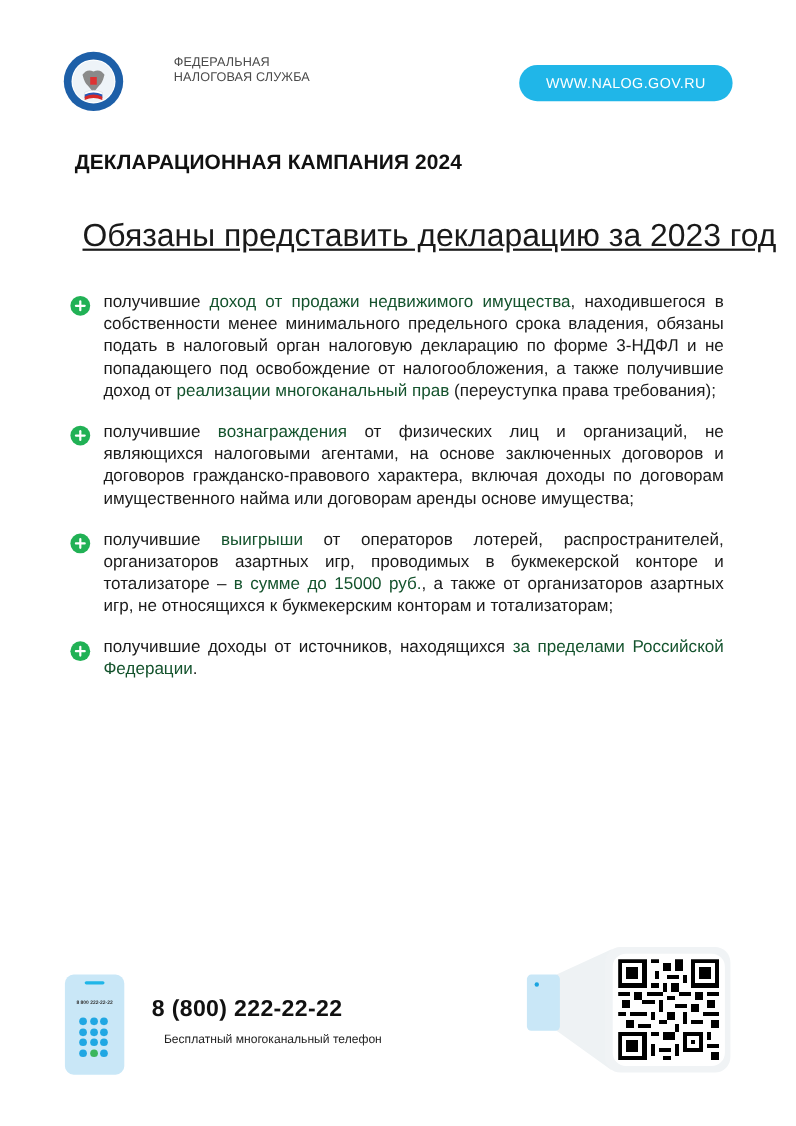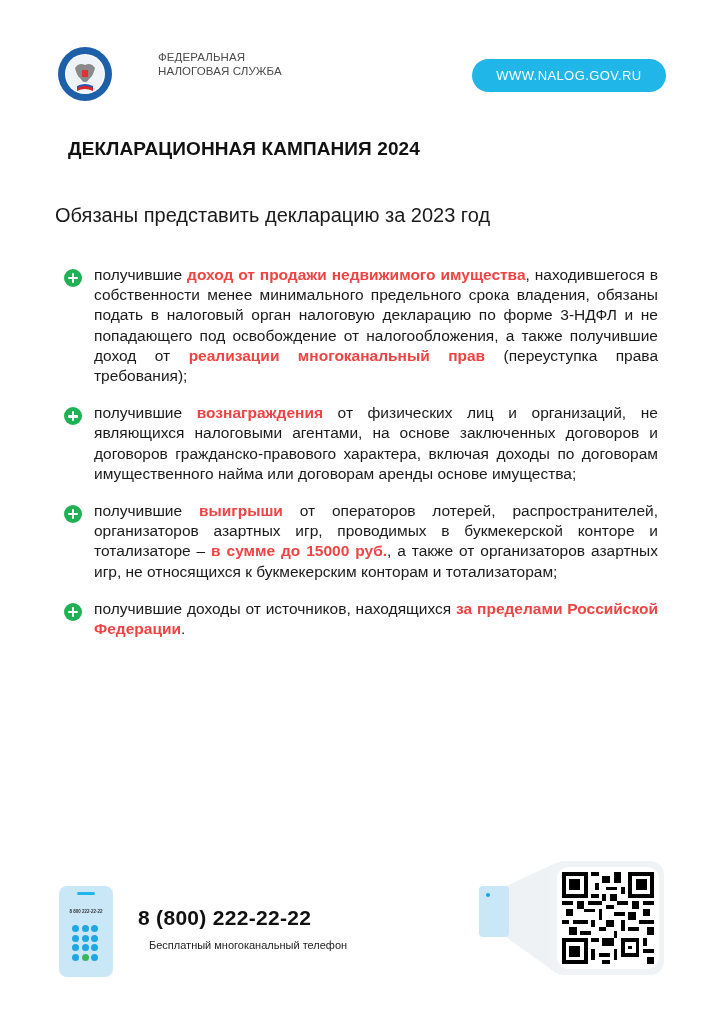--- a/index.html
+++ b/index.html
@@ -6,25 +6,25 @@
   html, body { width: 724px; height: 1024px; background: #ffffff; overflow: hidden; }
   body { position: relative; font-family: "Liberation Sans", "DejaVu Sans", sans-serif; color: #1a1a1a; }
 
   .logo { position: absolute; left: 57px; top: 46px; width: 56px; height: 56px; }
   .org-name { position: absolute; left: 130px; top: 50px; font-size: 11.5px; font-weight: normal; color: #4a4a4a; line-height: 14px; letter-spacing: 0.1px; margin-left: 28px; }
 
   .site-btn { position: absolute; left: 472px; top: 59px; width: 194px; height: 33px; border-radius: 17px; background: #20b6e8; color: #ffffff; font-size: 13px; display: flex; align-items: center; justify-content: center; letter-spacing: 0.4px; }
 
   .page-title { position: absolute; left: 44px; top: 138px; font-size: 19px; font-weight: bold; color: #111; letter-spacing: 0.1px; margin-left: 24px; }
 
-  .subtitle { position: absolute; left: 55px; top: 201px; font-size: 20px; line-height: 28px; color: #1a1a1a; }
+  .subtitle { position: absolute; left: 75px; top: 201px; font-size: 29px; line-height: 28px; color: #1a1a1a; text-decoration: underline; }
 
   .items { position: absolute; left: 64px; top: 265px; width: 594px; }
   .item { position: relative; padding-left: 30px; font-size: 15.5px; line-height: 20.2px; text-align: justify; color: #1a1a1a; margin-bottom: 17px; }
-  .item b { font-weight: bold; color: #ef4444; }
+  .item b { font-weight: normal; color: #14532d; }
   .plus { position: absolute; left: 0; top: 4px; width: 18px; height: 18px; border-radius: 50%; background: #21b155; }
   .plus::before, .plus::after { content: ""; position: absolute; background: #fff; border-radius: 1px; }
   .plus::before { left: 4px; top: 8px; width: 10px; height: 2.4px; }
   .plus::after { left: 7.8px; top: 4px; width: 2.4px; height: 10px; }
 
   .phone-icon { position: absolute; left: 59px; top: 886px; width: 54px; height: 91px; border-radius: 8px; background: #c9e7f7; }
   .phone-icon .bar { position: absolute; left: 18px; top: 6px; width: 18px; height: 3px; border-radius: 2px; background: #20b6e8; }
   .phone-icon .num { position: absolute; left: 0; right: 0; top: 23px; text-align: center; font-size: 4.5px; font-weight: bold; color: #333; }
   .phone-icon .keys { position: absolute; left: 13px; top: 39px; display: grid; grid-template-columns: repeat(3, 7px); gap: 2.5px; }
   .phone-icon .key { width: 7px; height: 7px; border-radius: 50%; background: #20a7e3; }

